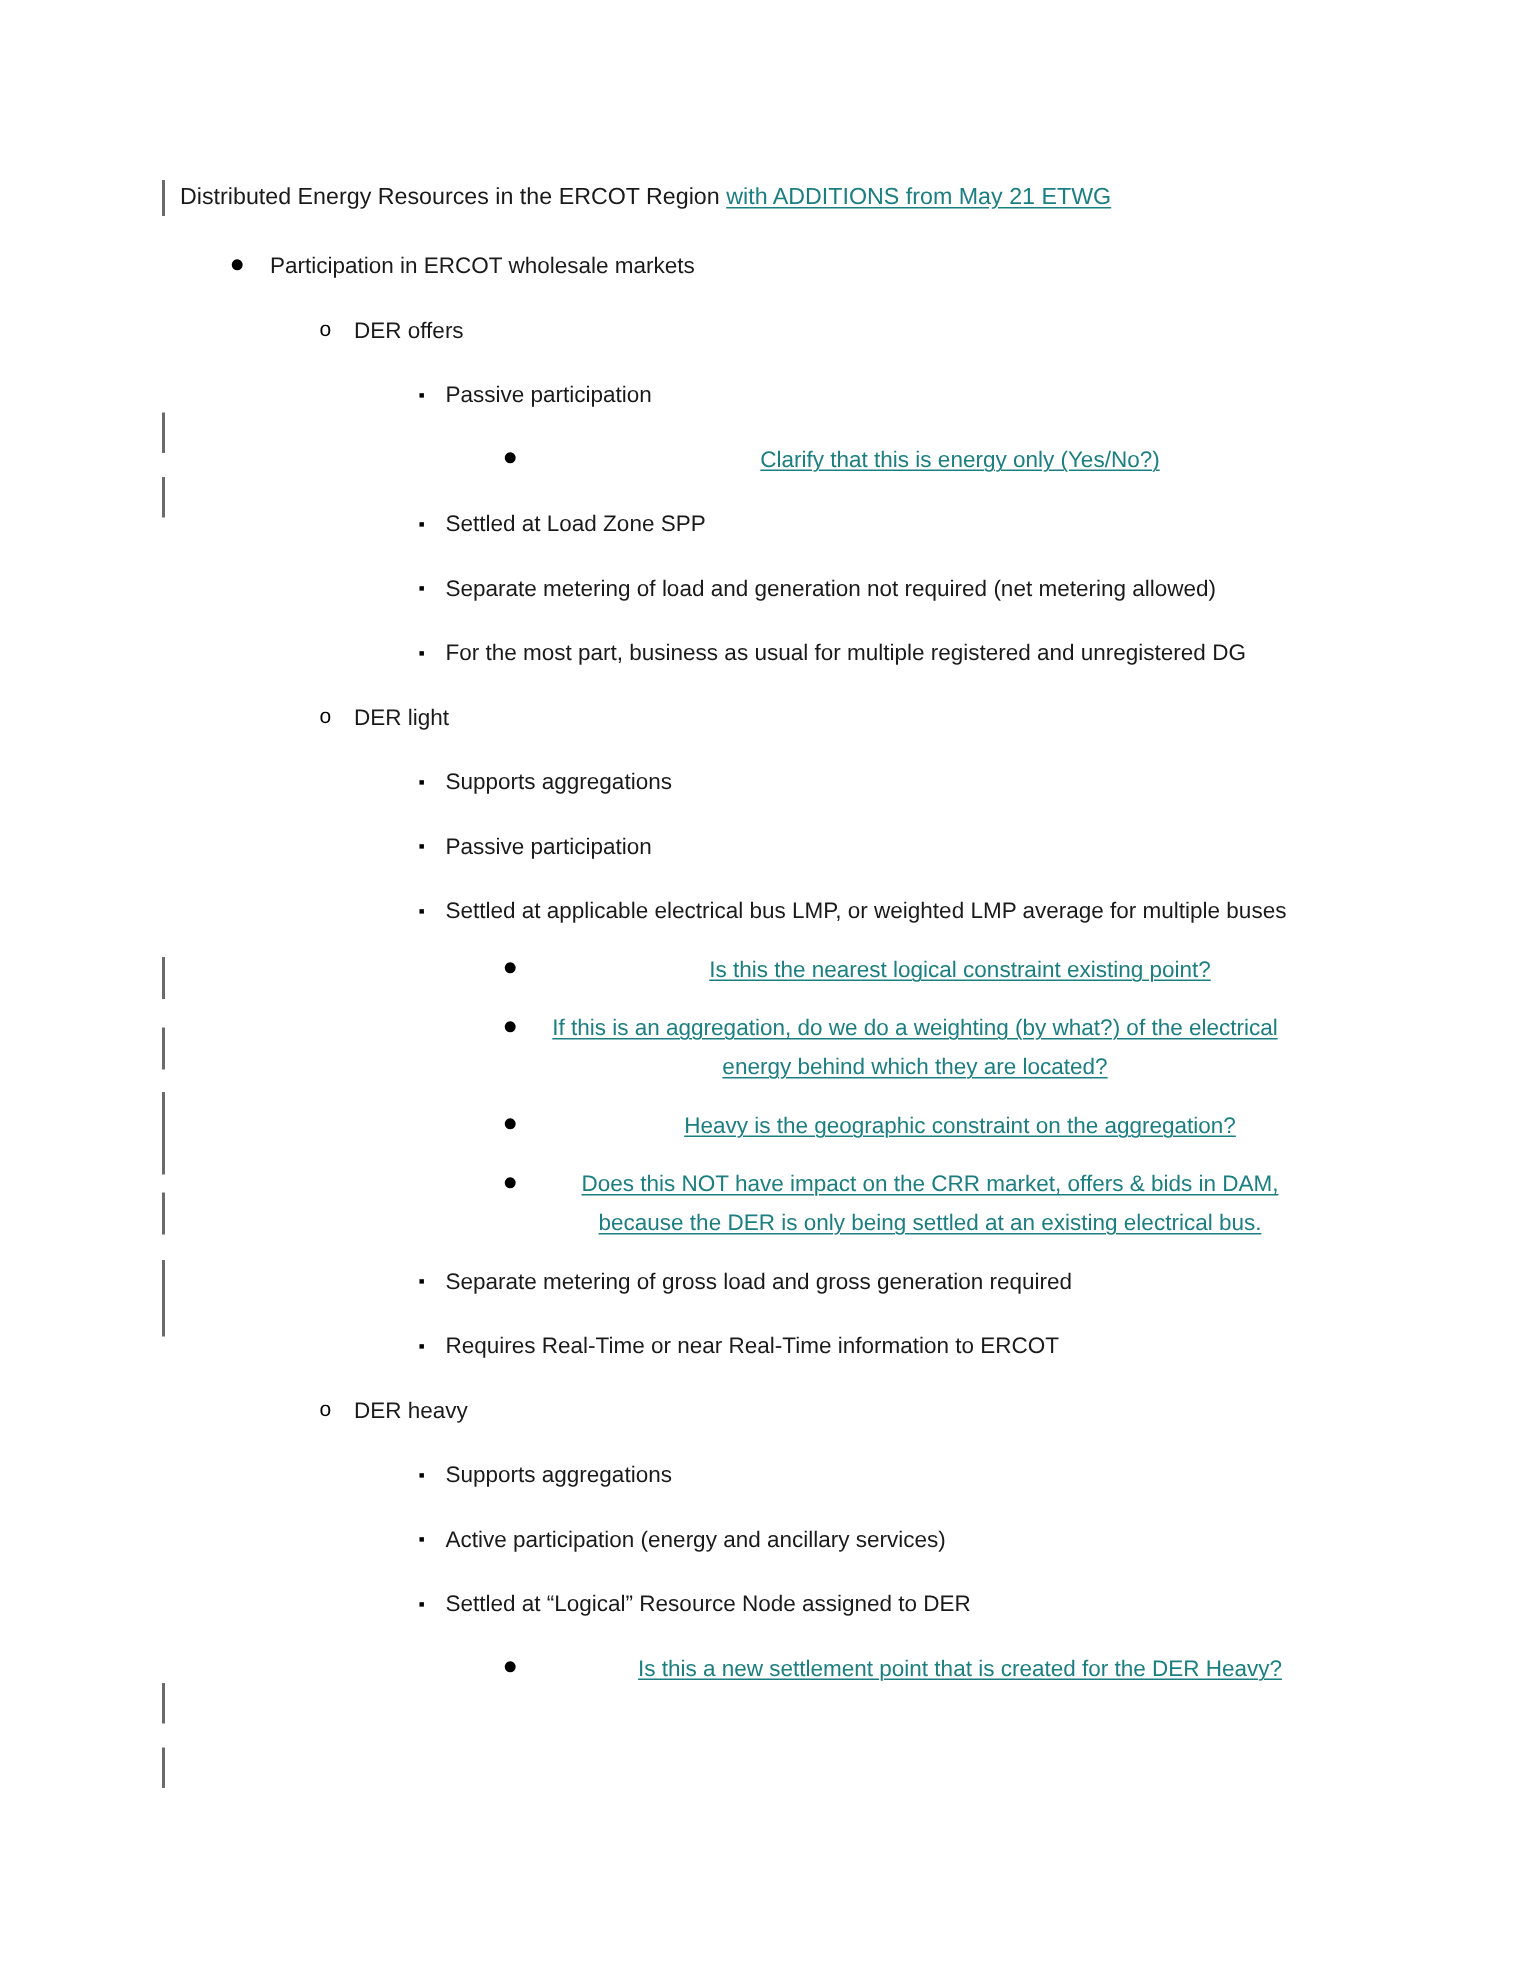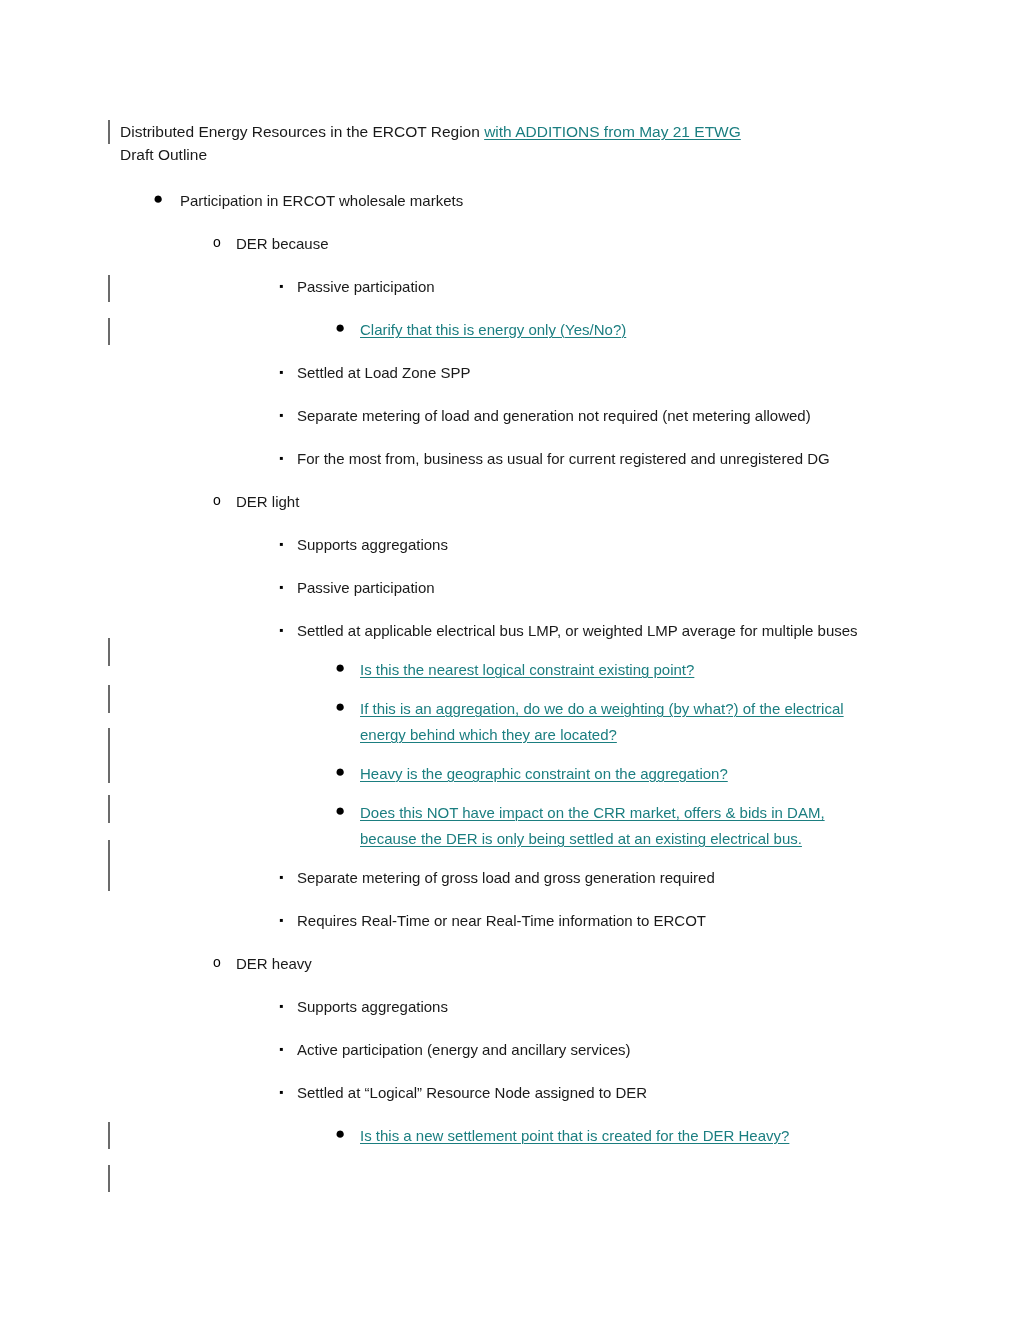--- a/index.html
+++ b/index.html
@@ -84,20 +84,21 @@
   .lvl3 .bullet { left: -18px; font-size: 12px; line-height: 24px; }
 
   .lvl4 { margin-left: 240px; }   
   .lvl4 .bullet { left: -25px; font-size: 17px; }
 
   .link-txt {
     color: #1b7e80;
     text-decoration: underline;
     text-underline-offset: 2px;
     text-decoration-thickness: 1px;
+    text-align: center;
   }
 
   .gap-lg { height: 22px; }
   .gap-sm { height: 17px; }
   .gap-xs { height: 13px; }
 </style>
 </head>
 <body>
 
 <div id="page">
@@ -110,35 +111,34 @@
   <div class="changebar" style="top:728px;  height:55px;"></div>
   <div class="changebar" style="top:795px;  height:28px;"></div>
   <div class="changebar" style="top:840px;  height:51px;"></div>
   <div class="changebar" style="top:1122px; height:27px;"></div>
   <div class="changebar" style="top:1165px; height:27px;"></div>
 
   <div class="doc">
 
     <div class="title-block">
       <div class="title-line"><span>Distributed Energy Resources in the ERCOT Region </span><span class="tlink">with ADDITIONS from May 21 ETWG</span></div>
-      <div class="title-line">Draft Outline</div>
     </div>
 
     <div class="gap-lg"></div>
 
     <div class="row lvl1">
       <span class="bullet">●</span>
       <span class="txt">Participation in ERCOT wholesale markets</span>
     </div>
 
     <div class="gap-sm"></div>
 
     <div class="row lvl2">
       <span class="bullet">o</span>
-      <span class="txt">DER because</span>
+      <span class="txt">DER offers</span>
     </div>
 
     <div class="gap-sm"></div>
 
     <div class="row lvl3">
       <span class="bullet">▪</span>
       <span class="txt">Passive participation</span>
     </div>
 
     <div class="gap-sm"></div>
@@ -159,21 +159,21 @@
 
     <div class="row lvl3">
       <span class="bullet">▪</span>
       <span class="txt">Separate metering of load and generation not required (net metering allowed)</span>
     </div>
 
     <div class="gap-sm"></div>
 
     <div class="row lvl3">
       <span class="bullet">▪</span>
-      <span class="txt">For the most from, business as usual for current registered and unregistered DG</span>
+      <span class="txt">For the most part, business as usual for multiple registered and unregistered DG</span>
     </div>
 
     <div class="gap-sm"></div>
 
     <div class="row lvl2">
       <span class="bullet">o</span>
       <span class="txt">DER light</span>
     </div>
 
     <div class="gap-sm"></div>

